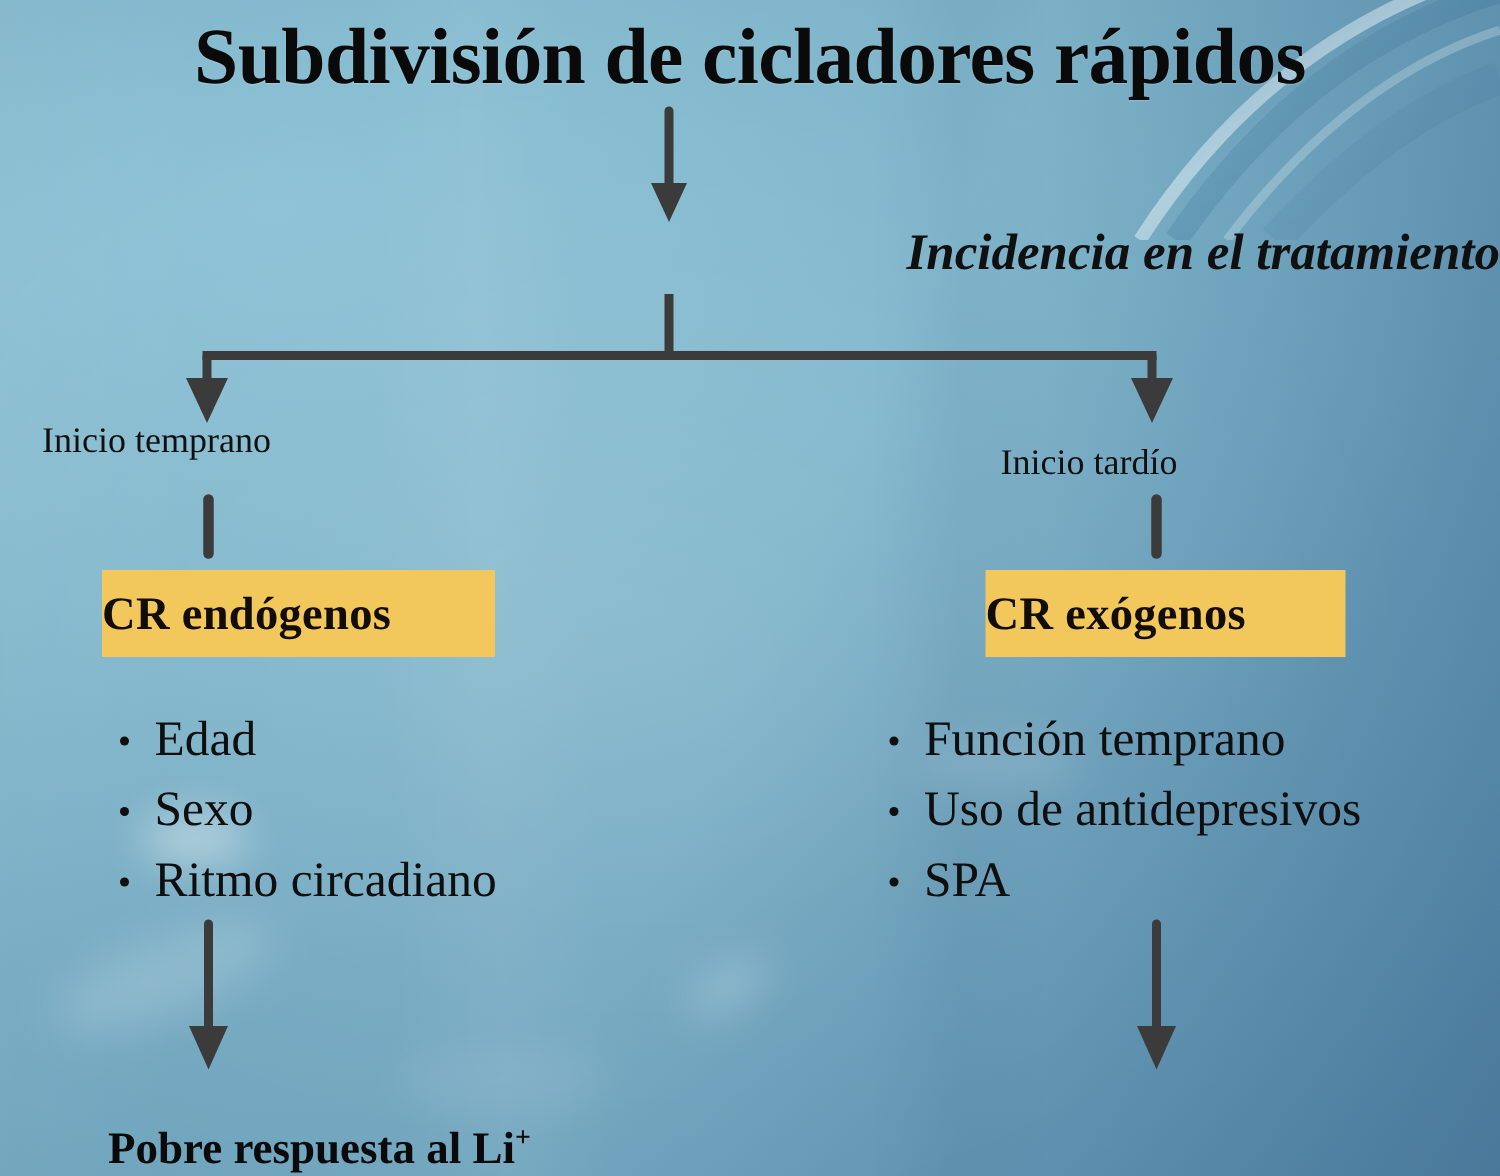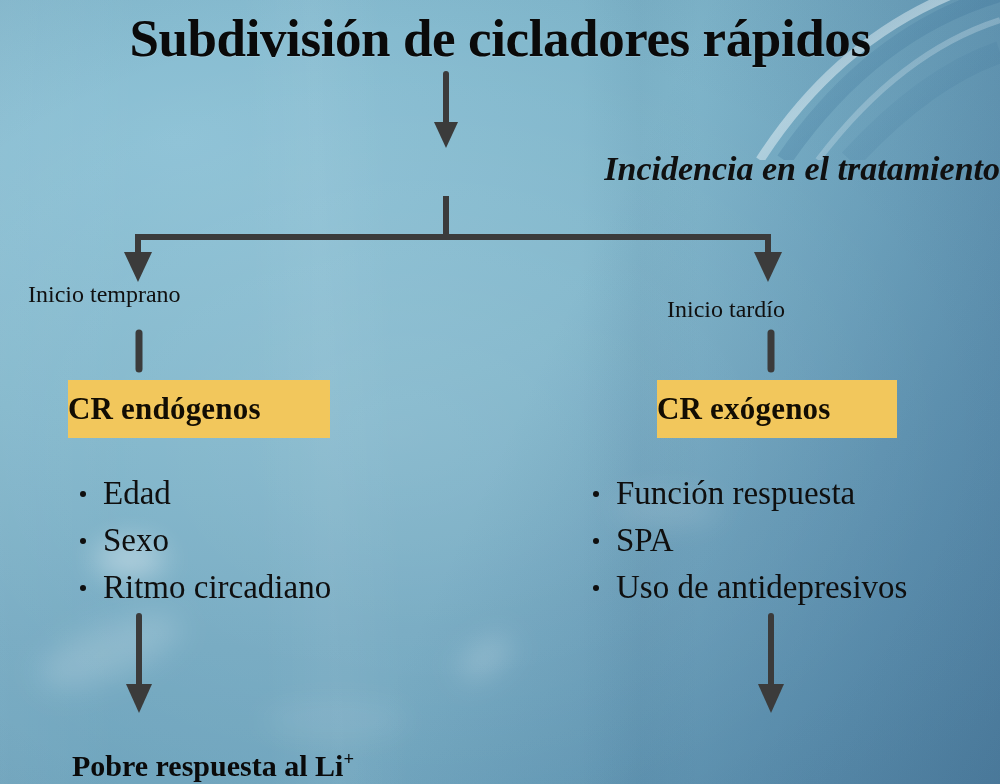--- a/index.html
+++ b/index.html
@@ -225,23 +225,23 @@
     <span>CR exógenos</span>
   </div>
 
   <ul class="bullets left">
     <li><span class="dot"></span><span>Edad</span></li>
     <li><span class="dot"></span><span>Sexo</span></li>
     <li><span class="dot"></span><span>Ritmo circadiano</span></li>
   </ul>
 
   <ul class="bullets right">
-    <li><span class="dot"></span><span>Función respuesta</span></li>
+    <li><span class="dot"></span><span>Función temprano</span></li>
+    <li><span class="dot"></span><span>Uso de antidepresivos</span></li>
     <li><span class="dot"></span><span>SPA</span></li>
-    <li><span class="dot"></span><span>Uso de antidepresivos</span></li>
   </ul>
 
   <div class="connector" style="left:124px; top:614px;">
     <svg width="30" height="102" viewBox="0 0 30 102" aria-hidden="true">
       <line x1="15" y1="2" x2="15" y2="74" stroke="#3b3b3b" stroke-width="6" stroke-linecap="round"></line>
       <polygon points="15,99 2,70 28,70" fill="#3b3b3b"></polygon>
     </svg>
   </div>
   <div class="connector" style="left:756px; top:614px;">
     <svg width="30" height="102" viewBox="0 0 30 102" aria-hidden="true">

